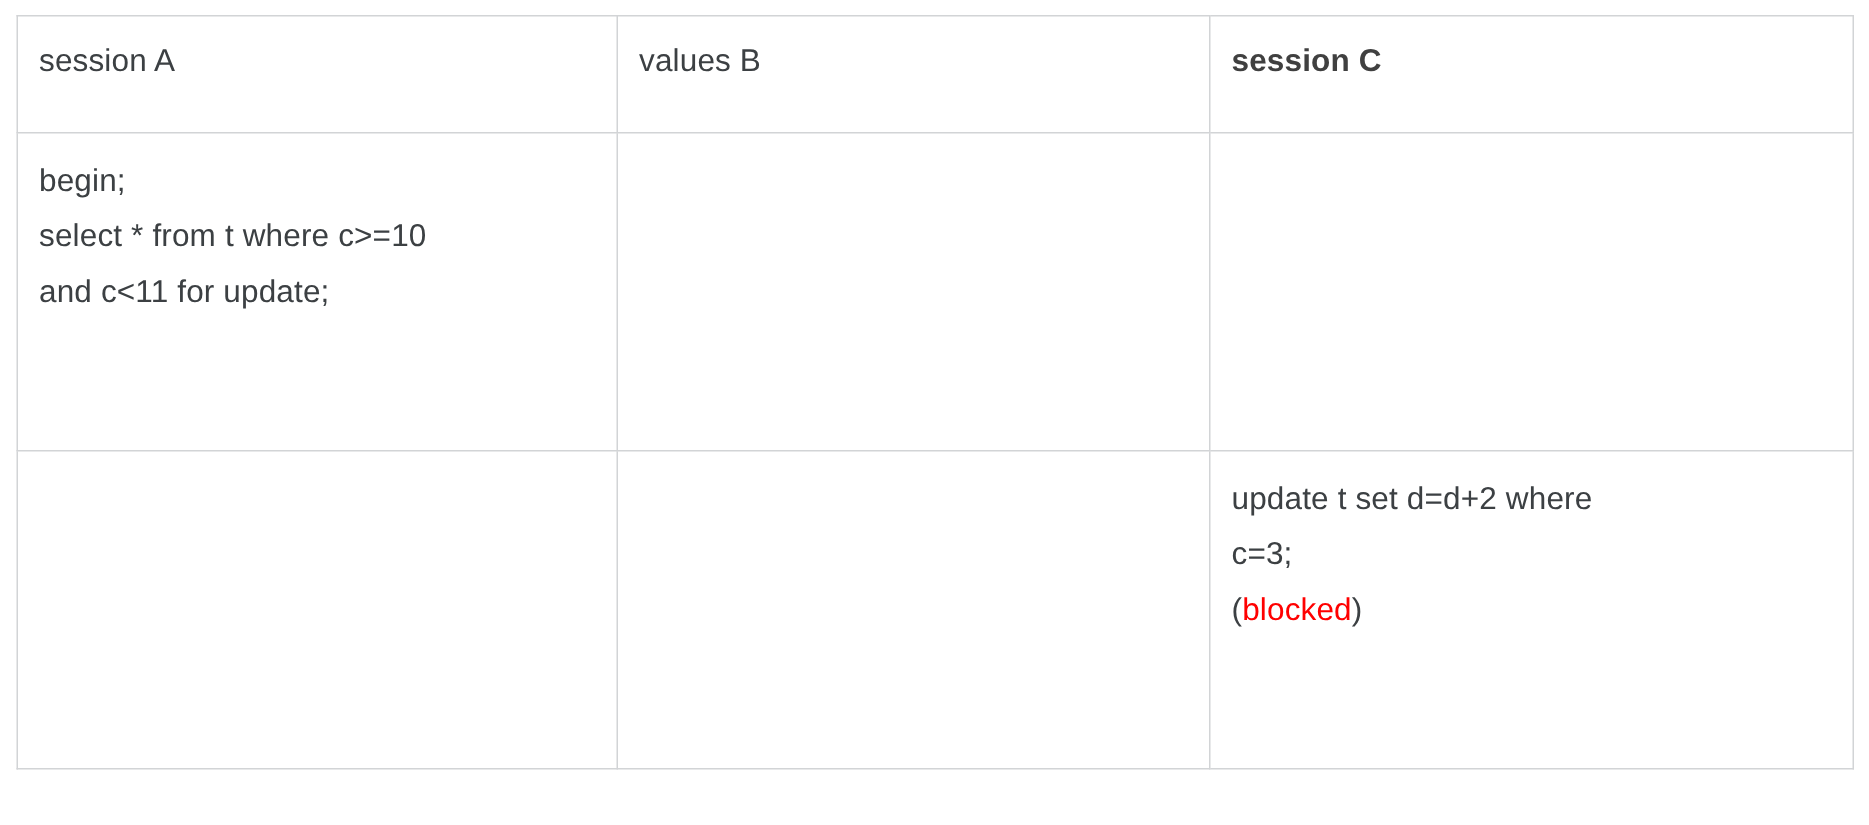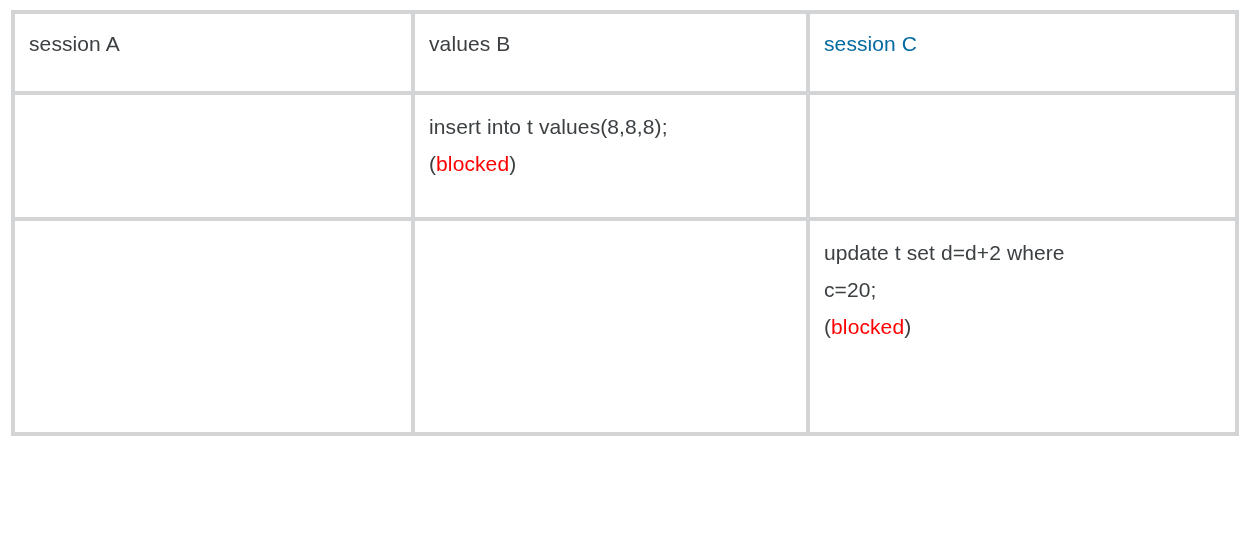--- a/index.html
+++ b/index.html
@@ -25,21 +25,21 @@
     position: absolute;
     left: 11px;
     top: 10px;
     width: 1224px;
     border-collapse: collapse;
     table-layout: fixed;
     background: #ffffff;
   }
   table.session-table td,
   table.session-table th {
-    border: 4px solid #404040;
+    border: 1px solid #404040;
     vertical-align: top;
     text-align: left;
     font-weight: normal;
     padding: 13px 14px 10px 14px;
     font-size: 21px;
     line-height: 37px;
     color: #3c4043;
     letter-spacing: 0.1px;
     word-wrap: break-word;
     overflow-wrap: break-word;
@@ -72,55 +72,56 @@
     </colgroup>
 
     <thead>
       <tr class="header-row">
         <th style="border-color: rgb(210, 212, 214); color: rgb(60, 64, 67);">
           <span class="line">session A</span>
         </th>
         <th style="border-color: rgb(210, 212, 214); color: rgb(60, 64, 67);">
           <span class="line">values B</span>
         </th>
-        <th style="border-color: rgb(210, 212, 214); color: #0369a1;">
+        <th style="border-color: rgb(210, 212, 214); color: #404040; font-weight: bold;">
           <span class="line">session C</span>
         </th>
       </tr>
     </thead>
 
     <tbody>
 
-
-      <tr class="row-2">
-        <td style="border-color: rgb(210, 212, 214); color: rgb(60, 64, 67);">
-          <span class="empty-cell"></span>
-        </td>
+      <tr class="row-1">
         <td style="border-color: rgb(210, 212, 214); color: rgb(60, 64, 67);">
           <span class="cell-lines">
-            <span class="line">insert into t values(8,8,8);</span>
-            <span class="line"><span class="paren" style="color: rgb(60, 64, 67);">(</span><span class="blocked-word" style="color: rgb(255, 0, 0);">blocked</span><span class="paren" style="color: rgb(60, 64, 67);">)</span></span>
+            <span class="line">begin;</span>
+            <span class="line">select * from t where c&gt;=10</span>
+            <span class="line">and c&lt;11 for update;</span>
           </span>
         </td>
         <td style="border-color: rgb(210, 212, 214); color: rgb(60, 64, 67);">
           <span class="empty-cell"></span>
         </td>
+        <td style="border-color: rgb(210, 212, 214); color: rgb(60, 64, 67);">
+          <span class="empty-cell"></span>
+        </td>
       </tr>
+
 
       <tr class="row-3">
         <td style="border-color: rgb(210, 212, 214); color: rgb(60, 64, 67);">
           <span class="empty-cell"></span>
         </td>
         <td style="border-color: rgb(210, 212, 214); color: rgb(60, 64, 67);">
           <span class="empty-cell"></span>
         </td>
         <td style="border-color: rgb(210, 212, 214); color: rgb(60, 64, 67);">
           <span class="cell-lines">
             <span class="line">update t set d=d+2 where</span>
-            <span class="line">c=20;</span>
+            <span class="line">c=3;</span>
             <span class="line"><span class="paren" style="color: rgb(60, 64, 67);">(</span><span class="blocked-word" style="color: rgb(255, 0, 0);">blocked</span><span class="paren" style="color: rgb(60, 64, 67);">)</span></span>
           </span>
         </td>
       </tr>
 
     </tbody>
   </table>
 
 </div>
 

